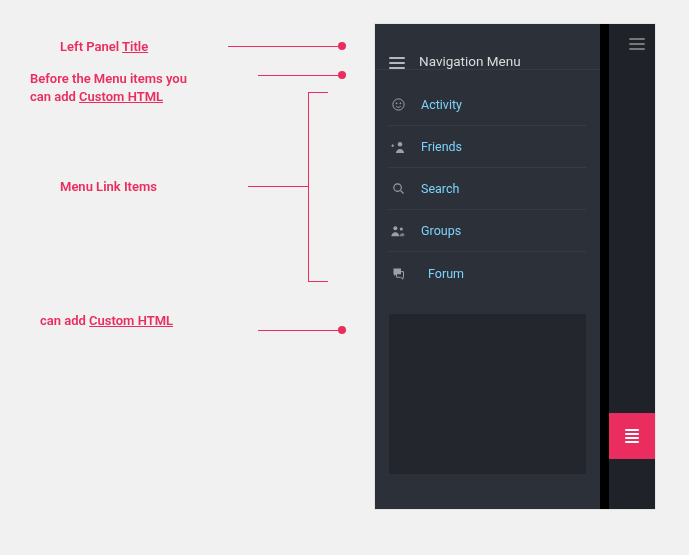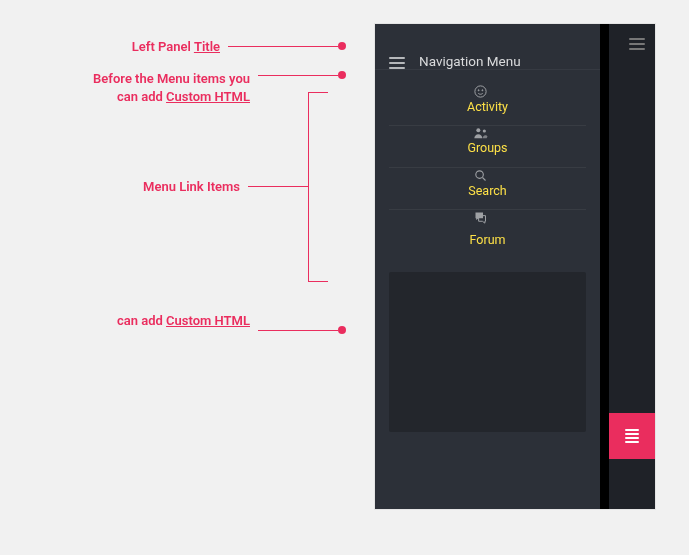--- a/index.html
+++ b/index.html
@@ -6,21 +6,21 @@
   body {
     background: #f1f1f1;
     font-family: -apple-system, BlinkMacSystemFont, "Segoe UI", Roboto, Arial, sans-serif;
     width: 689px;
     height: 555px;
     position: relative;
     overflow: hidden;
   }
   .annotation {
     position: absolute;
-    text-align: right;
+    text-align: left;
     color: #ea2d5e;
     font-size: 13px;
     font-weight: 600;
     line-height: 1.4;
   }
   .annotation .underline {
     text-decoration: underline;
   }
   .leader {
     position: absolute;
@@ -80,22 +80,21 @@
   }
   .menu-list {
     padding: 4px 14px 0 14px;
   }
   .menu-item {
     display: flex;
     align-items: center;
     height: 42px;
     border-bottom: 1px solid rgba(255,255,255,0.06);
     font-size: 12.5px;
-    color: #fde047;
-    flex-direction: column;
+    color: #7dd3fc;
   }
   .menu-item:last-child { border-bottom: none; gap: 7px; }
   .menu-item .mi-icon {
     width: 18px;
     display: flex; align-items: center; justify-content: center;
     margin-right: 14px;
     color: #9ea0a4;
   }
   .custom-after {
     margin: 20px 14px 0 14px;
@@ -193,45 +192,55 @@
           <svg width="15" height="15" viewBox="0 0 24 24" fill="none" stroke="currentColor" stroke-width="1.6">
               <circle cx="12" cy="12" r="9"></circle>
               <circle cx="9" cy="10" r="0.8" fill="currentColor"></circle>
               <circle cx="15" cy="10" r="0.8" fill="currentColor"></circle>
               <path d="M8.5 15c1 .9 2.2 1.4 3.5 1.4s2.5-.5 3.5-1.4"></path>
             </svg>
         </span>
         <span>Activity</span>
       </div>
 
+      <div class="menu-item">
+        <span class="mi-icon">
+          <svg width="16" height="14" viewBox="0 0 24 20" fill="currentColor">
+              <circle cx="15" cy="6" r="3.4"></circle>
+              <path d="M9 19c0-3.3 2.7-6 6-6s6 2.7 6 6H9z"></path>
+              <path d="M4 6v2m0 2v-2m0 0H2m2 0h2" stroke="currentColor" stroke-width="1.6" fill="none"></path>
+            </svg>
+        </span>
+        <span>Friends</span>
+      </div>
+
+      <div class="menu-item">
+        <span class="mi-icon">
+          <svg width="15" height="15" viewBox="0 0 24 24" fill="none" stroke="currentColor" stroke-width="1.8">
+              <circle cx="10.5" cy="10.5" r="6"></circle>
+              <line x1="15.2" y1="15.2" x2="20" y2="20"></line>
+            </svg>
+        </span>
+        <span>Search</span>
+      </div>
 
       <div class="menu-item">
         <span class="mi-icon">
           <svg width="16" height="14" viewBox="0 0 24 20" fill="currentColor">
               <circle cx="8" cy="6" r="3"></circle>
               <circle cx="17" cy="7" r="2.4"></circle>
               <path d="M2 18c0-3.3 2.7-6 6-6s6 2.7 6 6H2z"></path>
               <path d="M14.5 18c0-2.4 1.8-4.5 4-4.5 1.4 0 2.6.7 3.3 1.8-.9 1.4-1.4 2.7-1.4 2.7H14.5z" opacity="0.7"></path>
             </svg>
         </span>
         <span>Groups</span>
       </div>
 
       <div class="menu-item">
         <span class="mi-icon">
-          <svg width="15" height="15" viewBox="0 0 24 24" fill="none" stroke="currentColor" stroke-width="1.8">
-              <circle cx="10.5" cy="10.5" r="6"></circle>
-              <line x1="15.2" y1="15.2" x2="20" y2="20"></line>
-            </svg>
-        </span>
-        <span>Search</span>
-      </div>
-
-      <div class="menu-item">
-        <span class="mi-icon">
           <svg width="15" height="15" viewBox="0 0 24 24" fill="none" stroke="currentColor" stroke-width="1.6">
               <path d="M4 4h12v9H9l-4 3v-3H4z" fill="currentColor" stroke="none"></path>
               <path d="M9 9h11v9h-1v3l-4-3h-6V9z" fill="none"></path>
             </svg>
         </span>
         <span>Forum</span>
       </div>
 
     </div>
 

